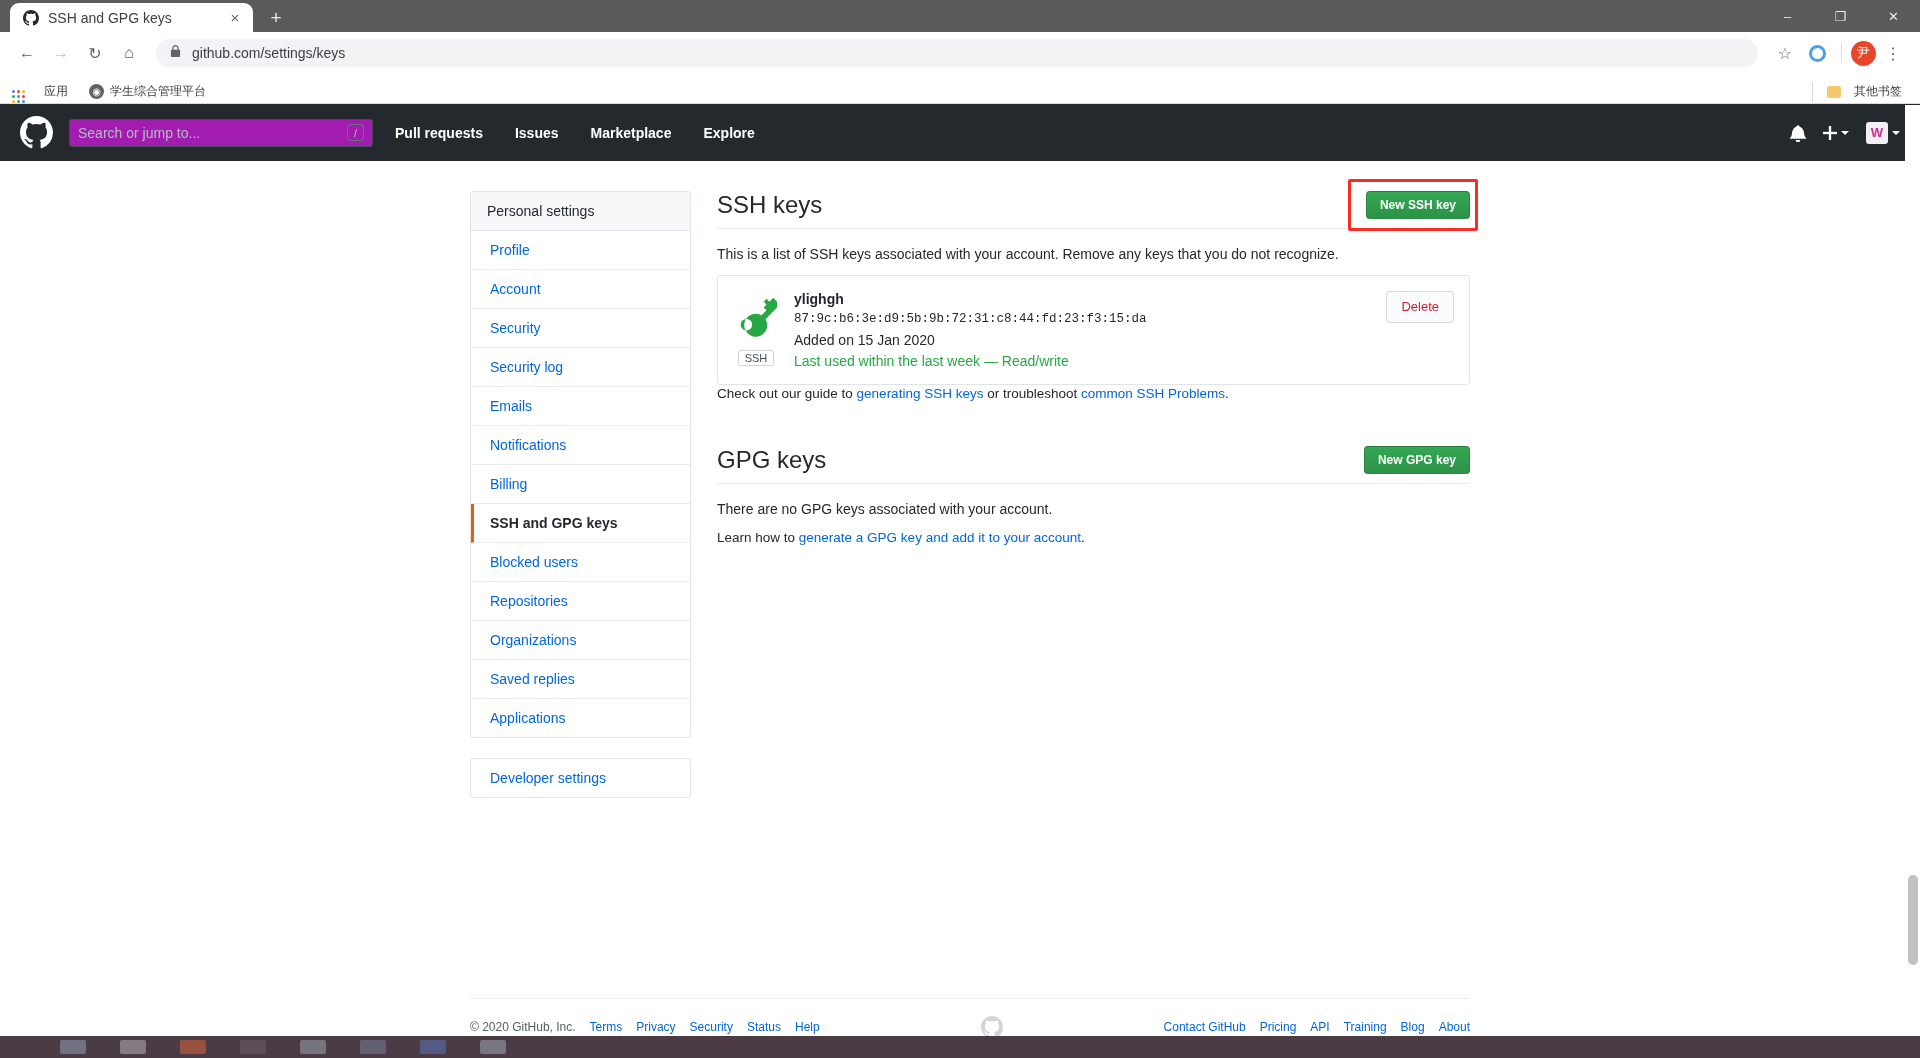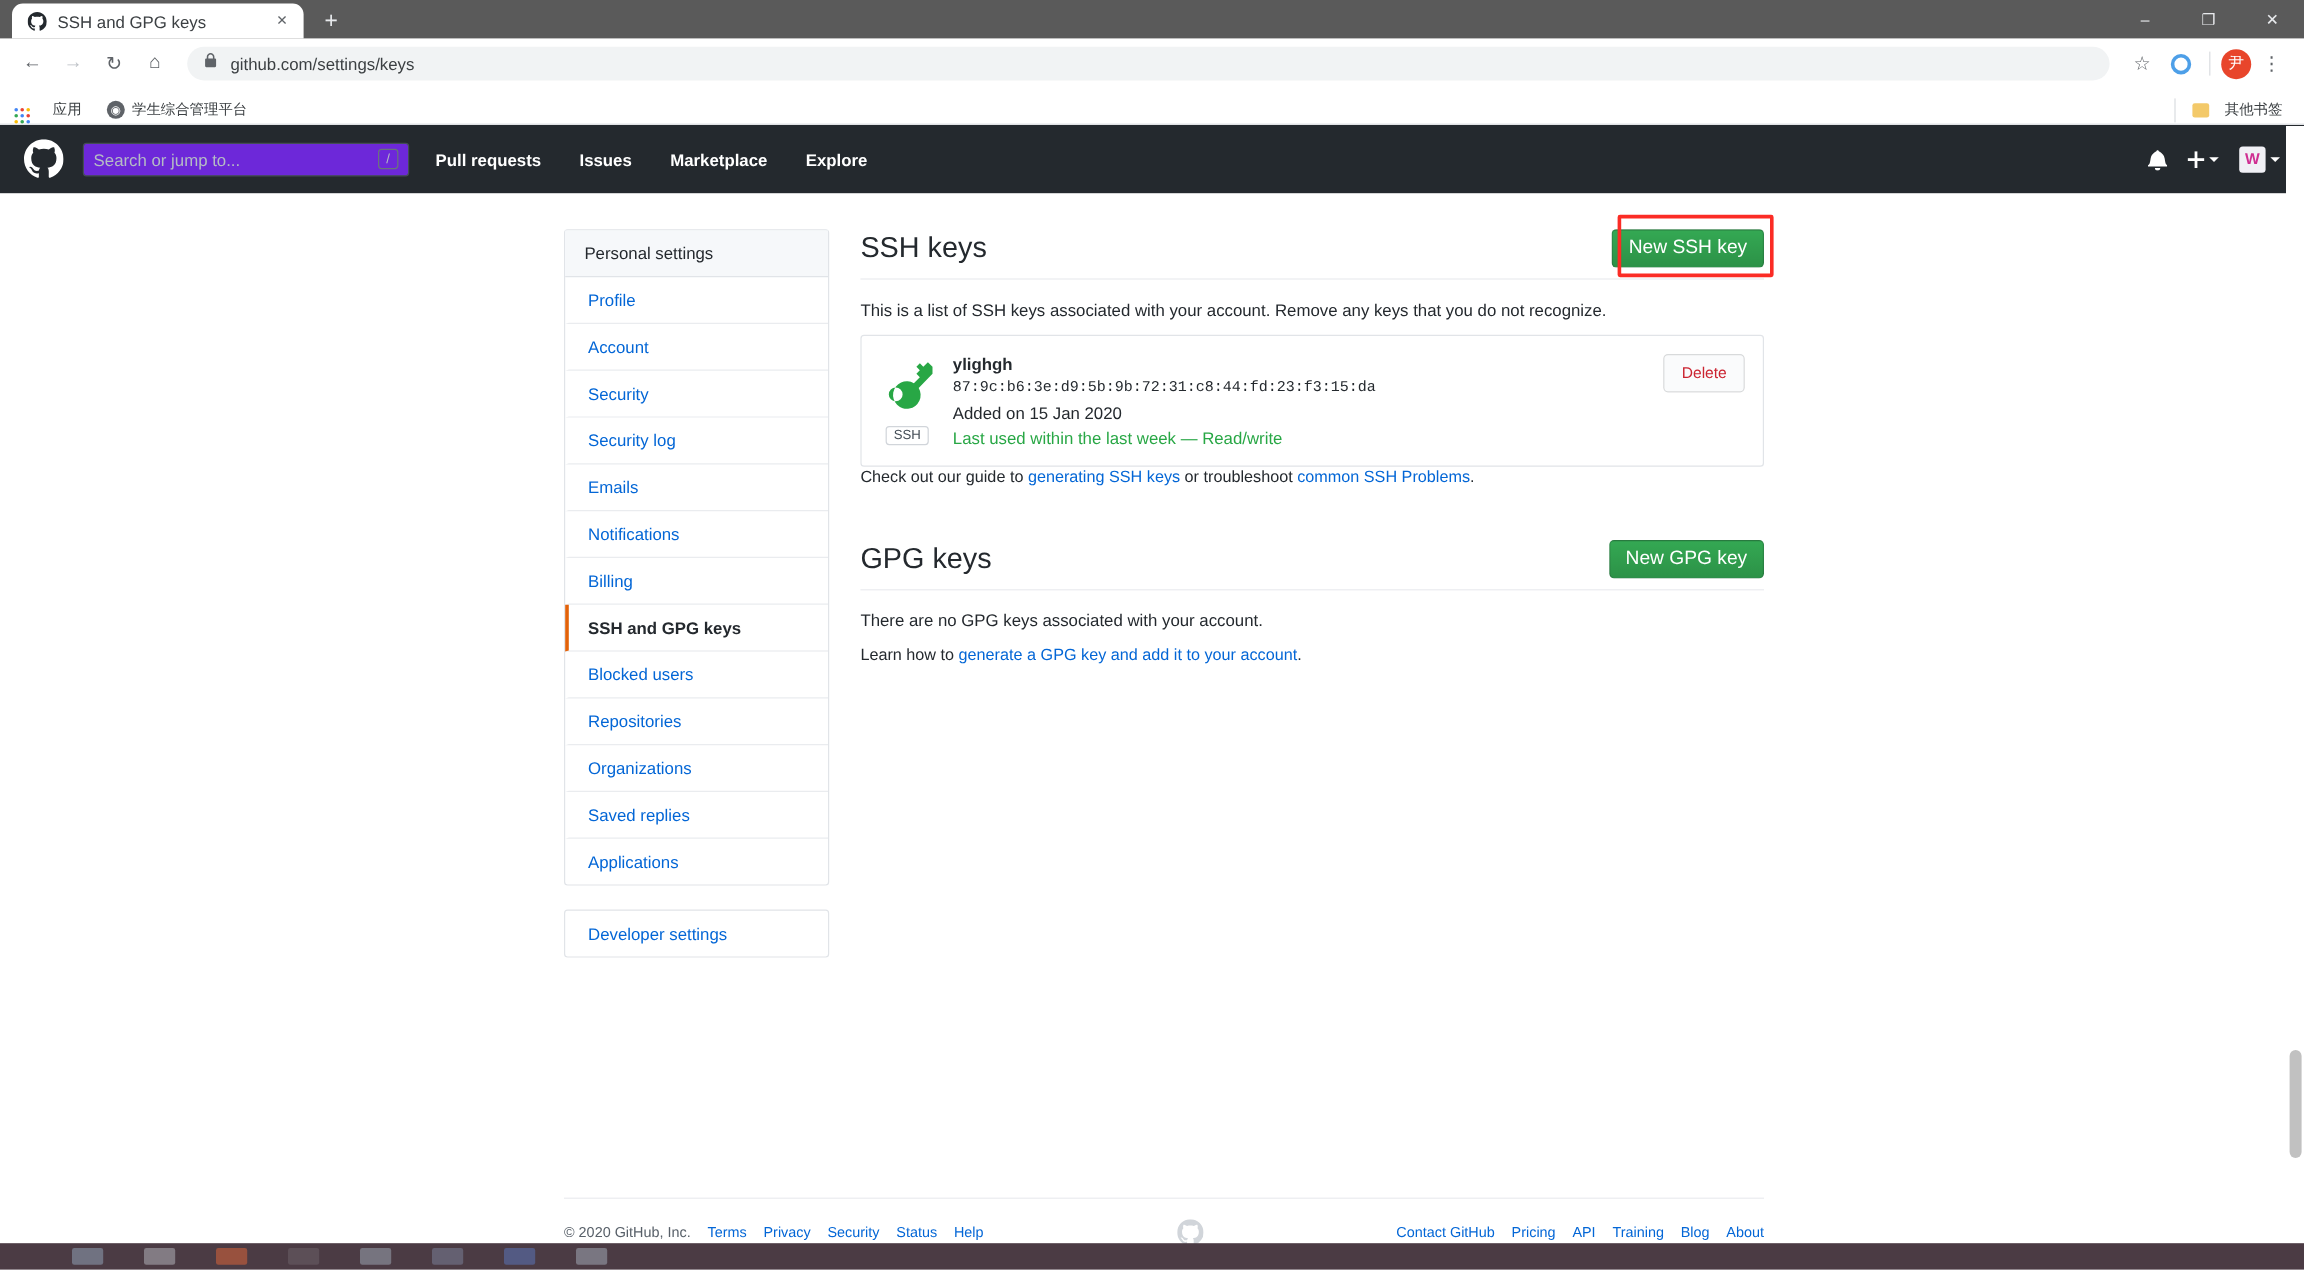--- a/index.html
+++ b/index.html
@@ -90,21 +90,21 @@
   .folder-ic { width: 14px; height: 12px; background: #f3c969;
     border-radius: 2px; }
 
   
   .gh-header {
     height: 57px; background: #24292e; display: flex; align-items: center;
     padding: 0 20px;
   }
   .gh-logo { width: 33px; height: 33px; color: #fff; flex: 0 0 33px; }
   .gh-search {
-    width: 272px; height: 28px; background: #6d28d9; border: 1px solid #444d56;
+    width: 304px; height: 28px; background: #a21caf; border: 1px solid #444d56;
     border-radius: 3px; margin-left: 16px; display: flex; align-items: center;
     padding: 0 8px; gap: 6px;
   }
   .gh-search-ph { flex: 1; font-size: 14px; color: #b5bcc4; }
   .slash-badge {
     border: 1px solid #6a737d; border-radius: 3px; color: #b5bcc4;
     font-size: 11px; width: 17px; height: 17px; display: flex;
     align-items: center; justify-content: center;
   }
   .gh-nav { display: flex; align-items: center; gap: 32px; margin-left: 22px; }
@@ -146,21 +146,21 @@
   .content { flex: 1; min-width: 0; }
   .sec-head {
     display: flex; align-items: center; justify-content: space-between;
     border-bottom: 1px solid #eaecef; padding-bottom: 9px;
     position: relative;
   }
   .sec-title { font-size: 24px; font-weight: normal; color: #24292e; }
   .btn-green {
     background: linear-gradient(180deg,#34a853 0%,#2c9247 100%);
     border: 1px solid rgba(27,31,35,.2); border-radius: 4px;
-    color: #fff; font-size: 16px; font-weight: normal;
+    color: #fff; font-size: 12px; font-weight: bold;
     padding: 7px 13px; line-height: 1;
   }
   .annot-box {
     position: absolute; border: 3px solid #fb2c25; border-radius: 2px;
     pointer-events: none;
   }
   .sec-desc { font-size: 14px; color: #24292e; margin: 17px 0 13px 0; }
 
   .key-card {
     border: 1px solid #e1e4e8; border-radius: 3px; padding: 15px;

